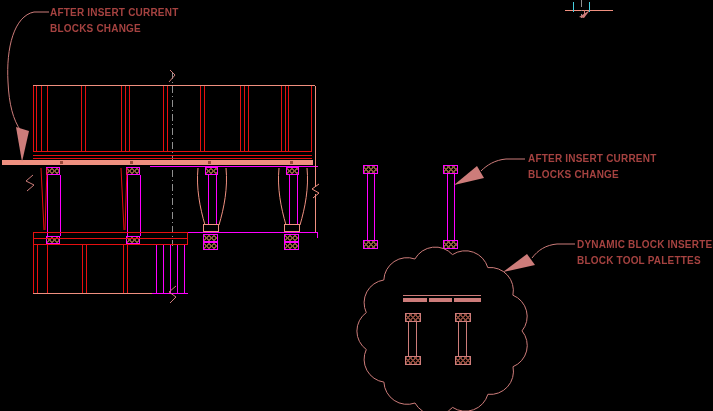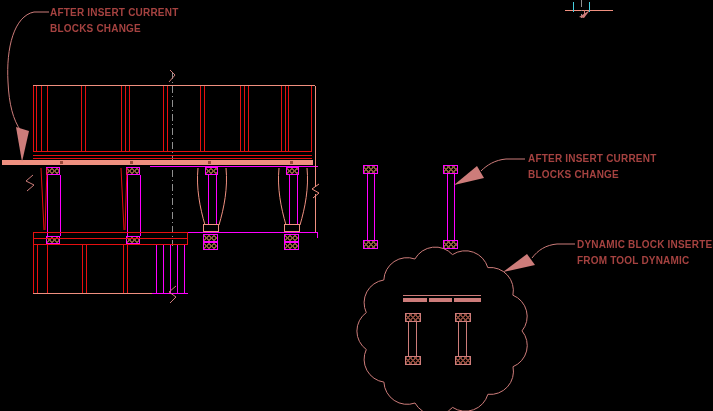--- a/index.html
+++ b/index.html
@@ -187,21 +187,21 @@
   <div class="grp">
     <div class="ann" style="left:50px;top:5px;">AFTER INSERT CURRENT</div>
     <div class="ann" style="left:50px;top:21px;">BLOCKS CHANGE</div>
   </div>
   <div class="grp">
     <div class="ann" style="left:528px;top:151px;">AFTER INSERT CURRENT</div>
     <div class="ann" style="left:528px;top:167px;">BLOCKS CHANGE</div>
   </div>
   <div class="grp">
     <div class="ann" style="left:577px;top:237px;">DYNAMIC BLOCK INSERTED</div>
-    <div class="ann" style="left:577px;top:253px;">FROM TOOL DYNAMIC</div>
+    <div class="ann" style="left:577px;top:253px;">BLOCK TOOL PALETTES</div>
   </div>
 
   <svg class="overlay" width="713" height="411" viewBox="0 0 713 411">
 
     <path id="cloud-path" fill="none" style="stroke:var(--leader-rose)" stroke-width="1" d="M452.5,254.6 A23.4 23.4 0 0 1 487.8,267.6 A23.1 23.1 0 0 1 512.9,295.2 A22.9 22.9 0 0 1 522.0,330.9 A22.9 22.9 0 0 1 513.0,366.7 A23.1 23.1 0 0 1 487.9,394.3 A23.4 23.4 0 0 1 452.6,407.4 A23.4 23.4 0 0 1 415.0,403.0 A23.3 23.3 0 0 1 383.9,382.1 A23.0 23.0 0 0 1 366.3,349.5 A22.8 22.8 0 0 1 366.3,312.6 A23.0 23.0 0 0 1 383.8,280.0 A23.3 23.3 0 0 1 414.9,259.0 A23.4 23.4 0 0 1 452.5,254.6 Z"></path>
 
     <path d="M198,168 C196,188 200,208 205,225 M226,168 C228,188 224,208 219,225" fill="none" style="stroke:var(--line-salmon)"></path>
     <path d="M279,168 C277,188 281,208 286,225 M307,168 C309,188 305,208 300,225" fill="none" style="stroke:var(--line-salmon)"></path>
 
     <path d="M41,168 L44,230 M47,168 L45,230" fill="none" style="stroke:var(--line-red)"></path>

